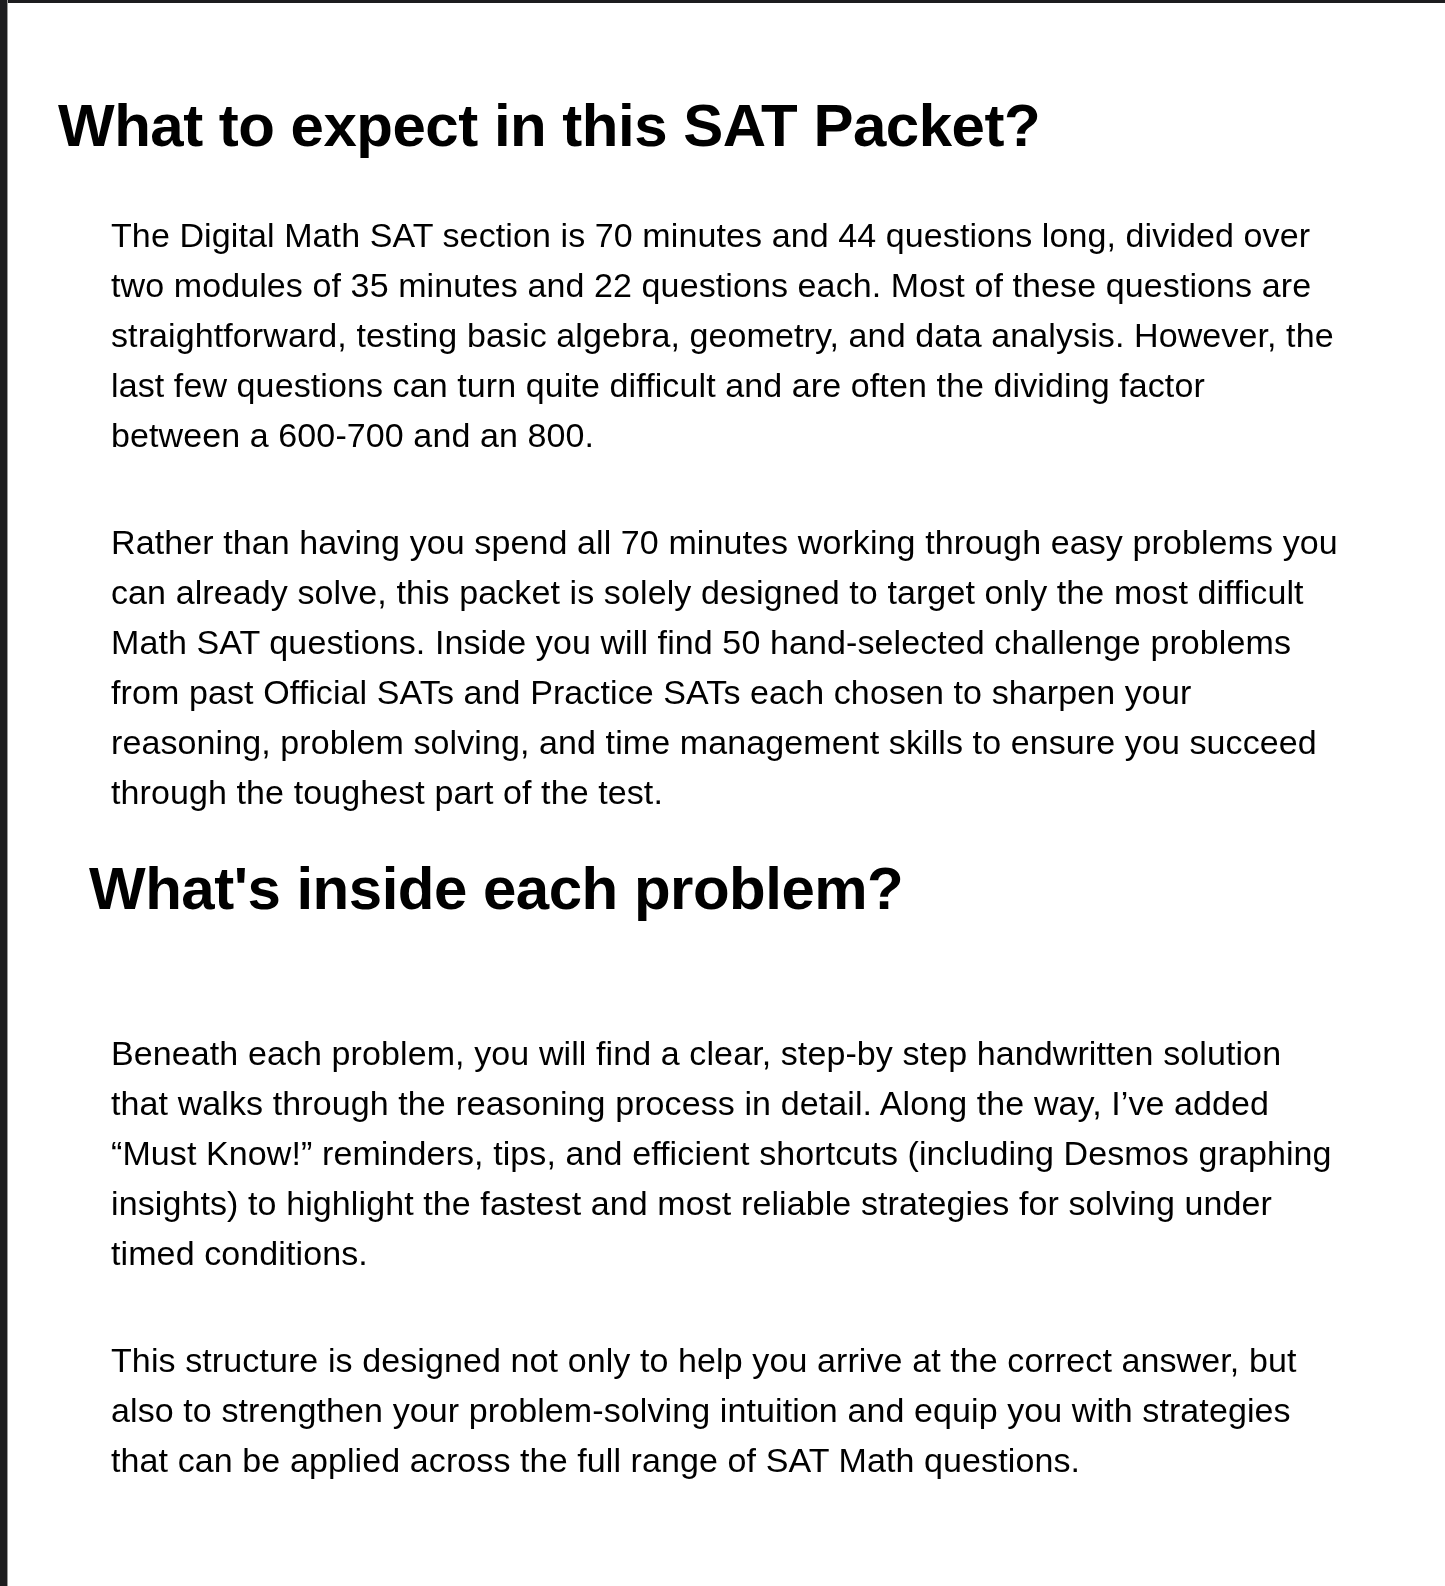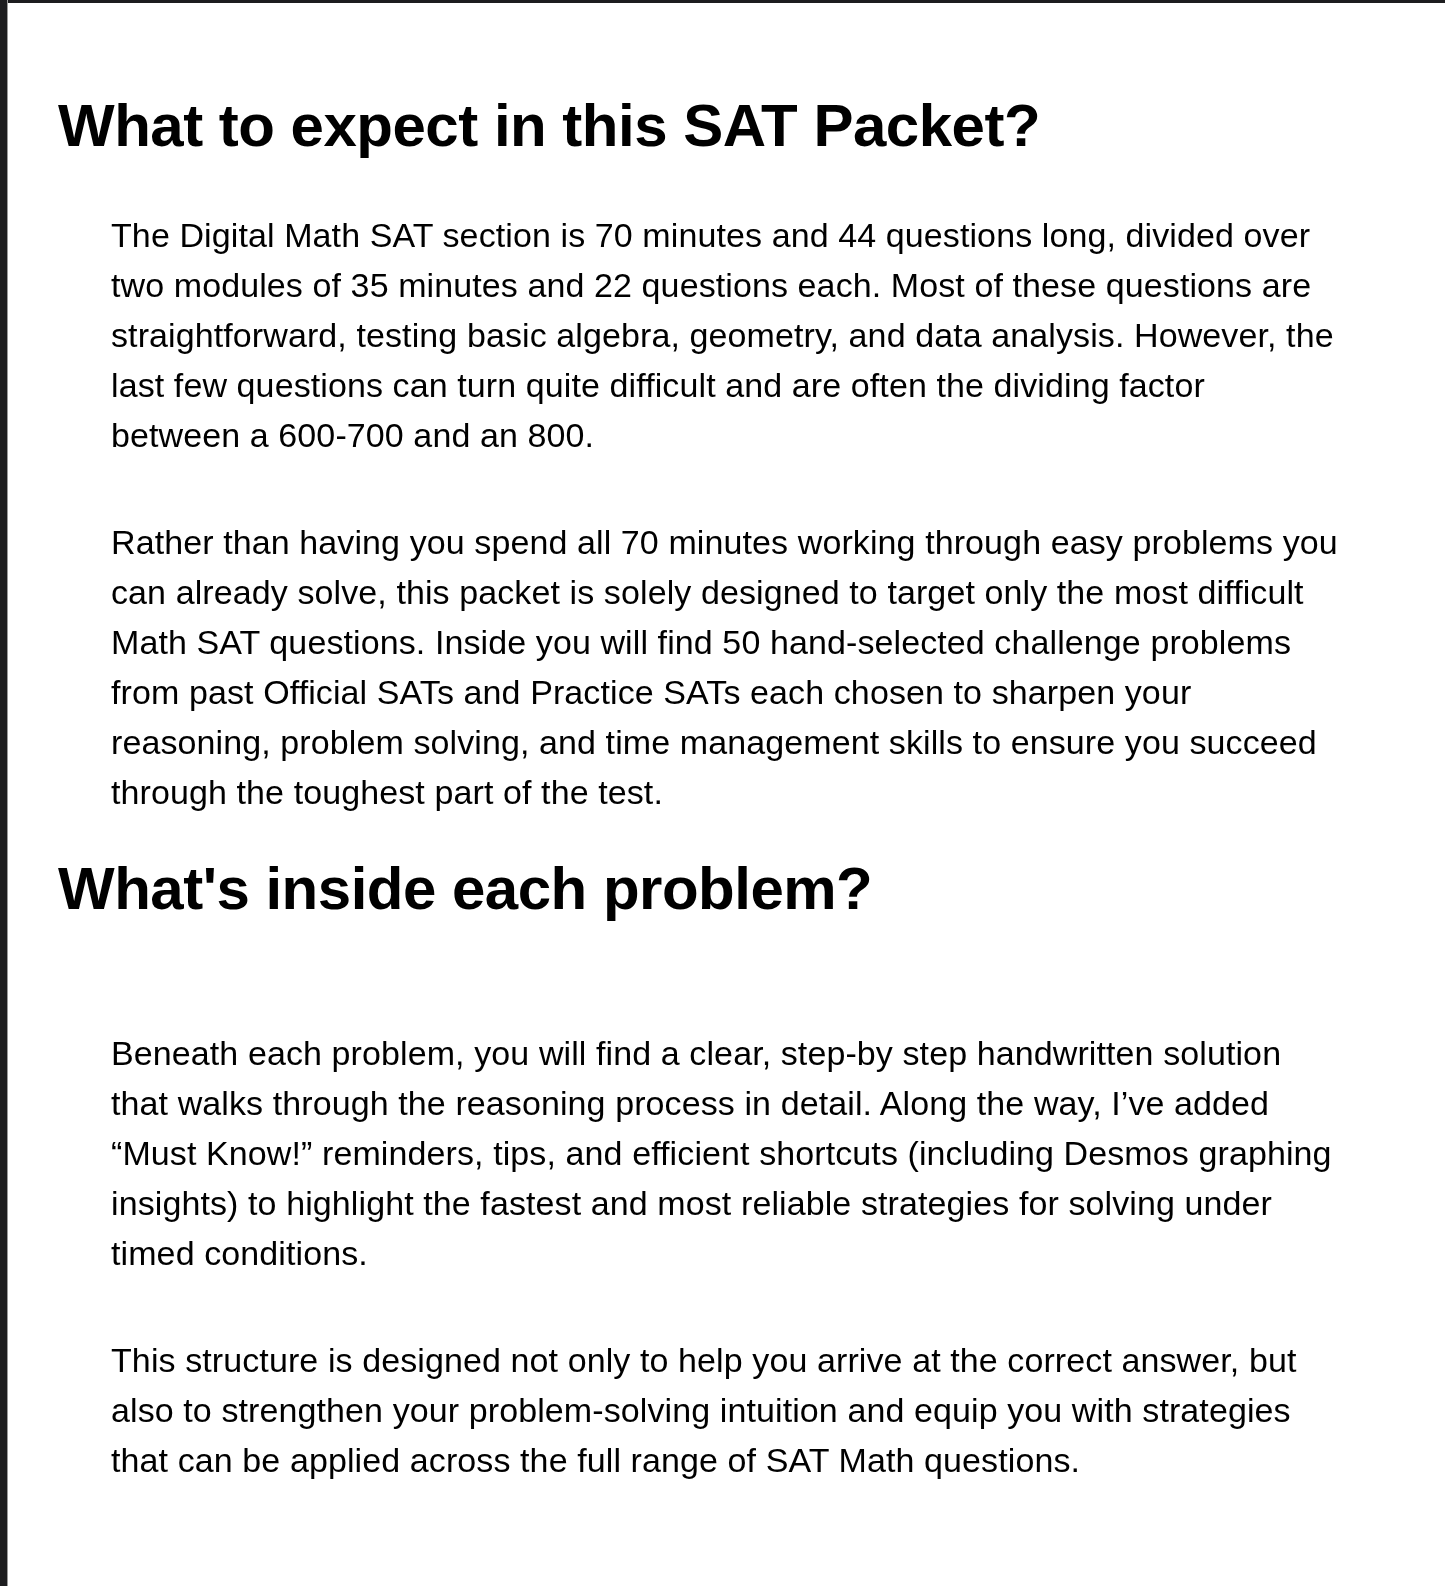--- a/index.html
+++ b/index.html
@@ -41,20 +41,21 @@
   h1.doc-heading {
     font-size: 60px;
     font-weight: 700;
     line-height: 72px;
     margin: 0 0 48px 0;
     letter-spacing: -0.5px;
   }
   h1.doc-heading.second {
     margin-top: 36px;
     margin-bottom: 103px;
+    margin-left: 31px;
   }
   .paragraphs {
     padding-left: 53px;
   }
   .paragraphs p {
     font-size: 34px;
     line-height: 50px;
     margin: 0 0 57px 0;
     max-width: 1232px;
     letter-spacing: 0.1px;

